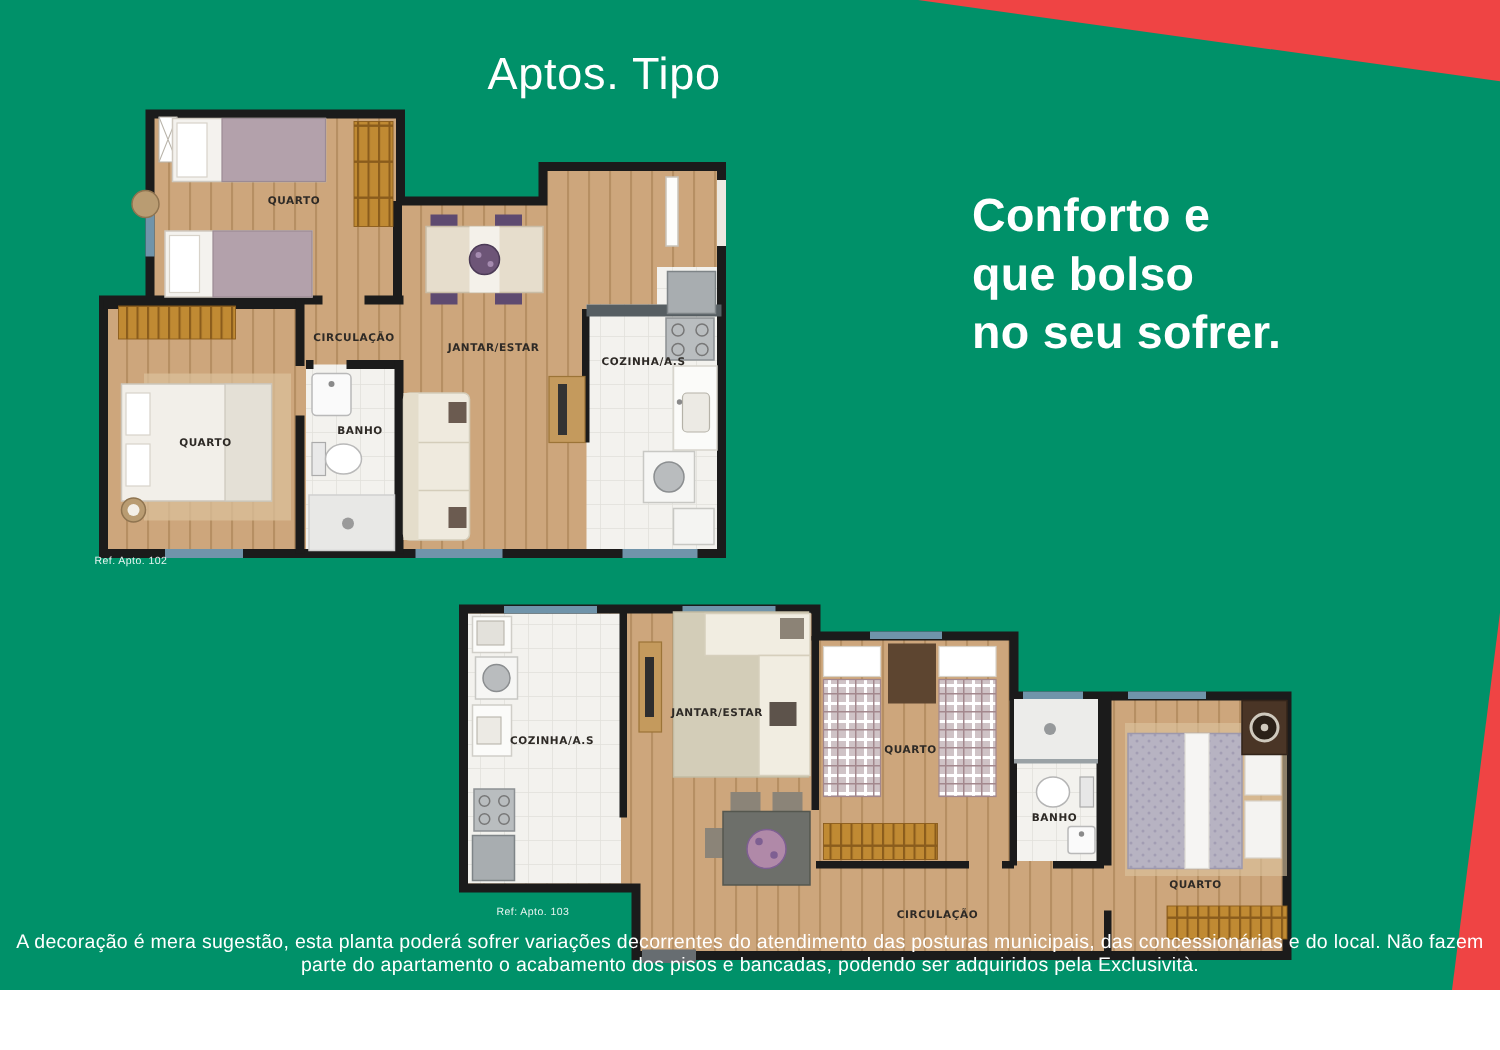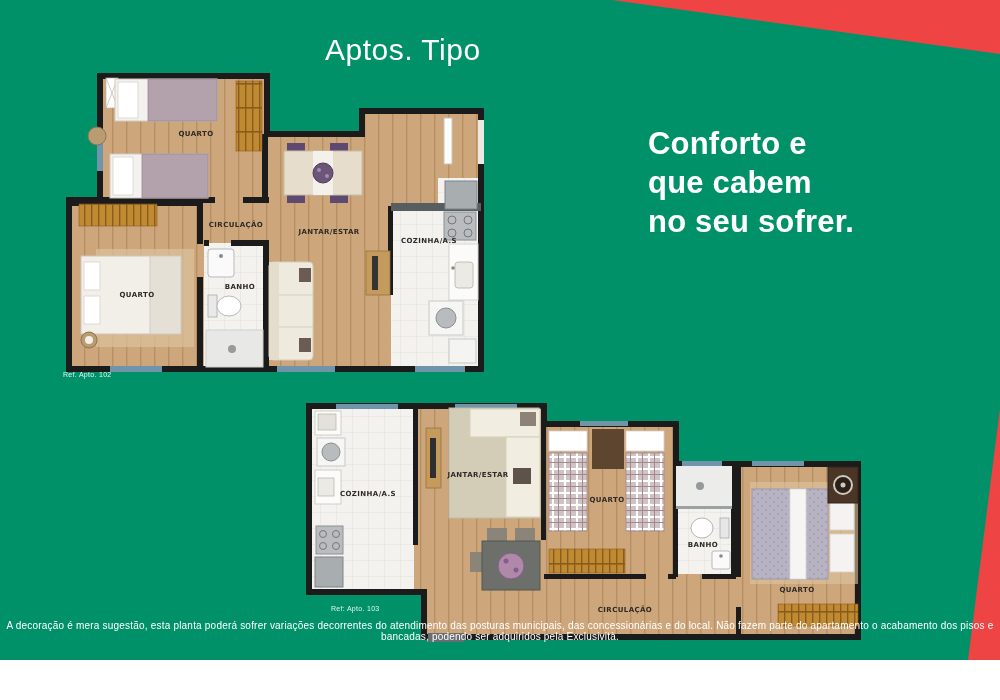--- a/index.html
+++ b/index.html
@@ -11,35 +11,35 @@
     font-size:30px;font-weight:400;letter-spacing:.5px;}
   .headline{position:absolute;left:607px;top:124px;color:#ffffff;
     font-size:31px;font-weight:bold;line-height:39px;letter-spacing:.2px;margin-left:41px;}
   .plan{position:absolute;}
   .plan-102{left:60px;top:70px;width:430px;height:310px;}
   .plan-103{left:300px;top:398px;width:565px;height:248px;}
   .ref-label{position:absolute;color:rgba(255,255,255,.9);font-size:7px;letter-spacing:.3px;}
   .ref-102{left:63px;top:371px;}
   .ref-103{left:331px;top:605px;}
   .disclaimer{position:absolute;left:0;top:620px;width:100%;text-align:center;
-    color:#ffffff;font-size:10px;letter-spacing:.2px;}
+    color:#ffffff;font-size:13px;letter-spacing:.2px;}
   svg text.room{font-family:"DejaVu Sans",sans-serif;font-size:7px;font-weight:bold;
     fill:#2e2a26;letter-spacing:.4px;text-anchor:middle;}
 </style>
 </head>
 <body>
 
 <div class="canvas">
   <div class="green-bg"></div>
 
   <h1 class="title">Aptos. Tipo</h1>
 
   <div class="headline">
     <div>Conforto e</div>
-    <div>que cabem</div>
+    <div>que bolso</div>
     <div>no seu sofrer.</div>
   </div>
 
   <div class="plan plan-102">
     <svg width="430" height="310" viewBox="60 70 430 310" xmlns="http://www.w3.org/2000/svg">
       <defs>
         <pattern id="p1wood" width="14" height="14" patternUnits="userSpaceOnUse">
           <rect width="14" height="14" fill="#cda67c"></rect>
           <rect x="0" y="0" width="1.4" height="14" fill="#b68f63"></rect>
         </pattern>

